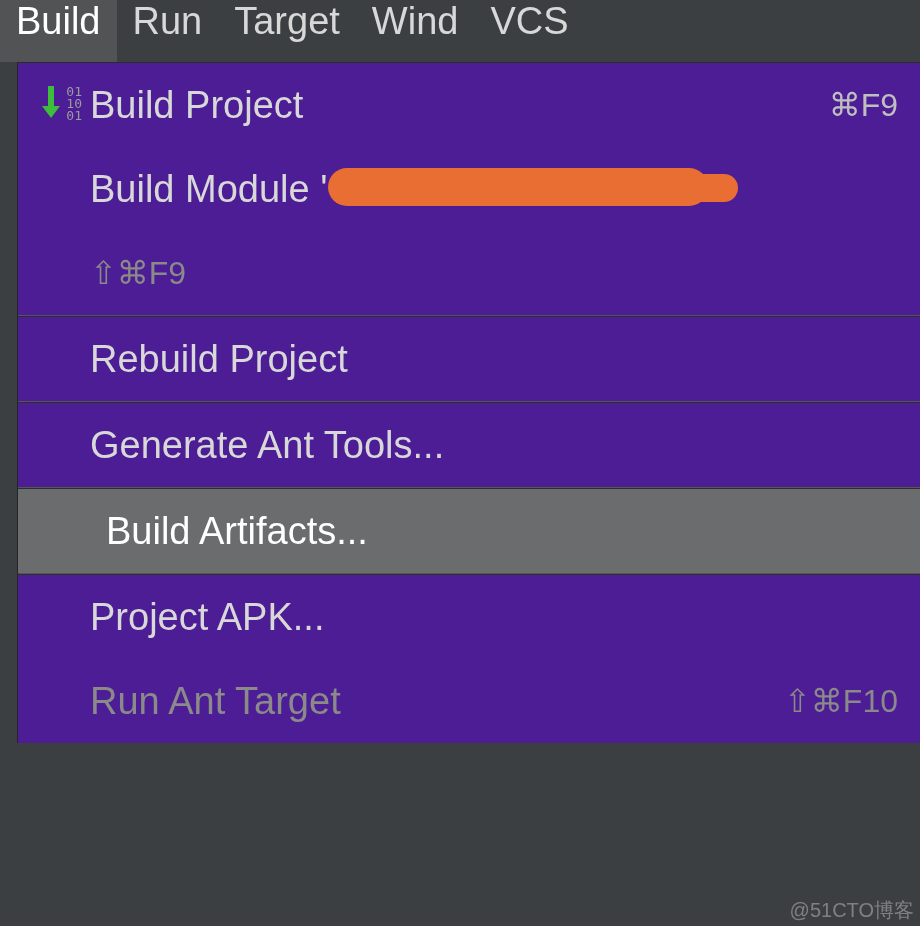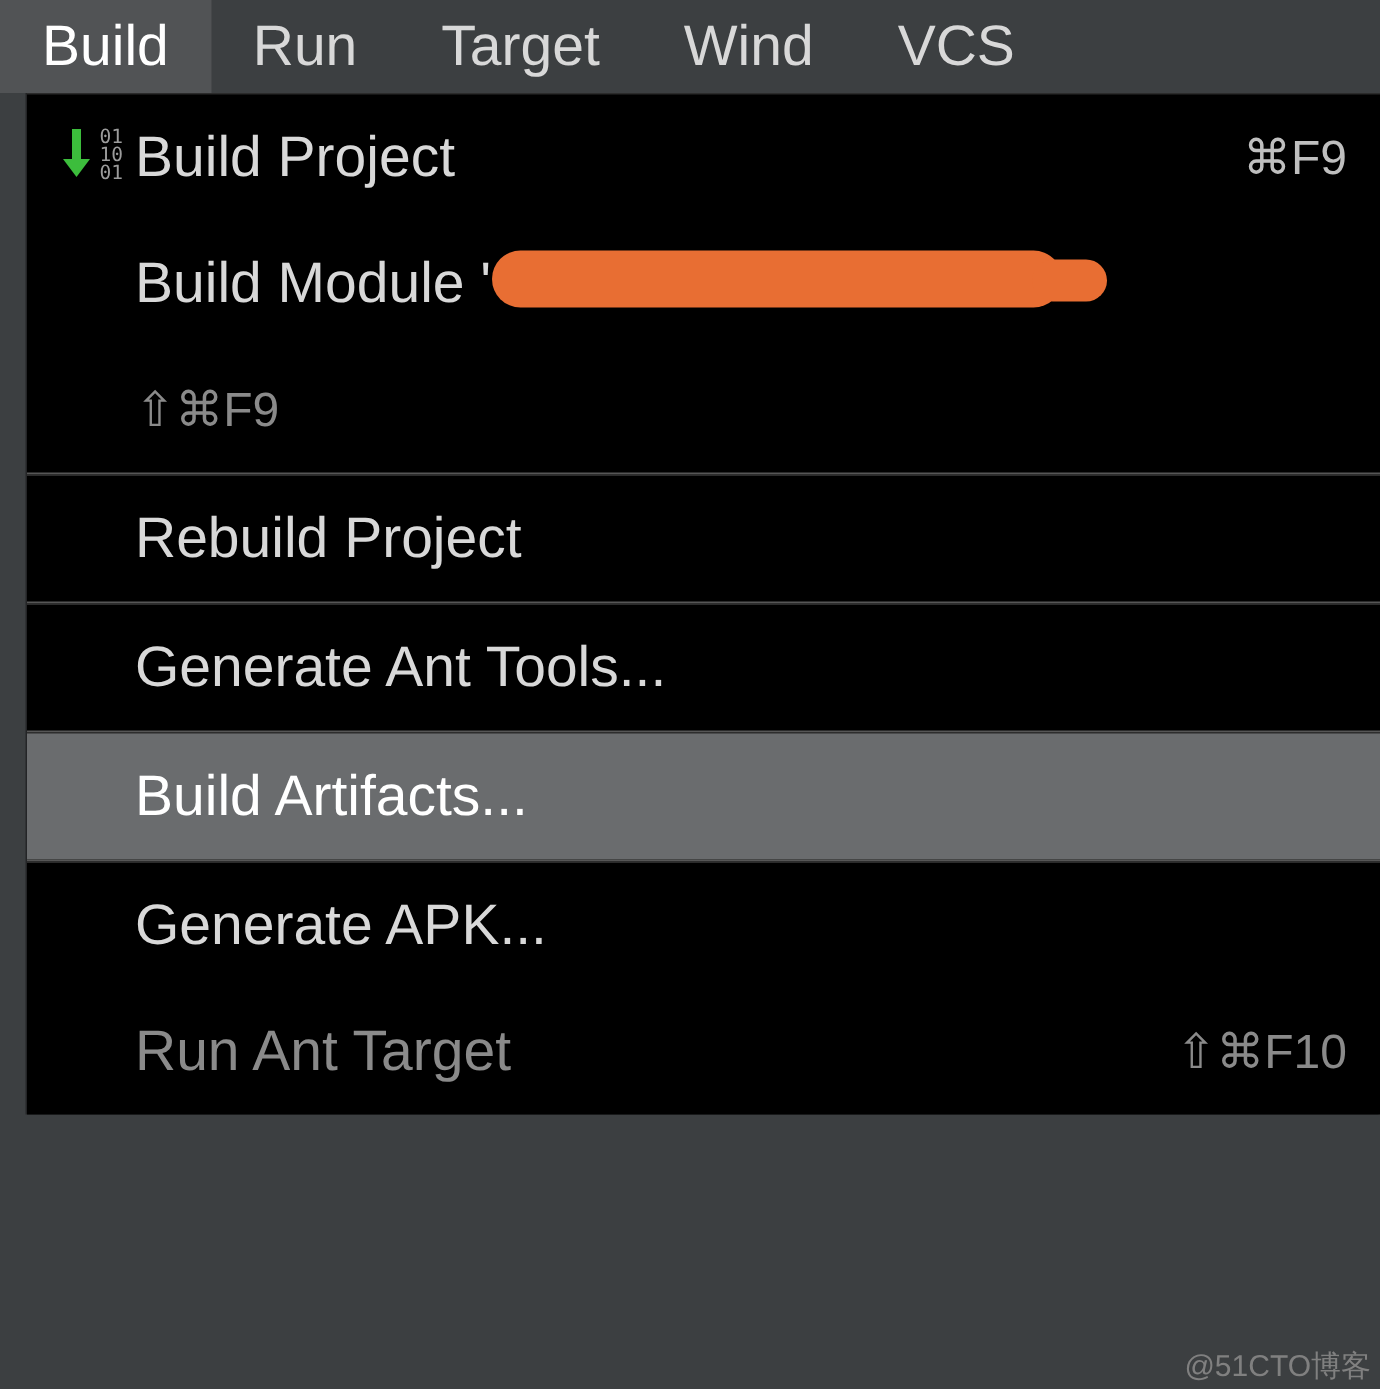--- a/index.html
+++ b/index.html
@@ -13,39 +13,39 @@
   }
 
   
   .menubar {
     display: flex;
     align-items: stretch;
     height: 62px;
     background: #3c3f41;
   }
   .menubar .menu-item {
-    padding: 0 28px;
-    display: flex;
-    align-items: center;
+    padding: 0 16px;
+    display: flex;
+    align-items: flex-start;
     color: #d8d8d8;
     font-size: 38px;
     user-select: none;
   }
   .menubar .menu-item.selected {
     background: #515355;
     color: #ffffff;
   }
 
   
   .dropdown {
     position: absolute;
     left: 18px;
     top: 62px;
     right: 0;
-    background: #000000;
+    background: #4c1d95;
     border-top: 1px solid #2b2b2b;
     box-shadow: -1px 0 0 rgba(0,0,0,0.4);
   }
 
   .menu-row {
     display: flex;
     align-items: center;
     height: 84px;
     padding-left: 22px;
     padding-right: 22px;
@@ -65,20 +65,21 @@
   }
   .menu-row.disabled .label,
   .menu-row.disabled .shortcut {
     color: #8a8a8a;
   }
   .menu-row.hovered {
     background: #6a6c6e;
   }
   .menu-row.hovered .label {
     color: #ffffff;
+    margin-left: 16px;
   }
 
   .sep {
     height: 2px;
     background: #565656;
     border-bottom: 1px solid #2d2d2d;
   }
 
   
   .build-icon {
@@ -184,21 +185,21 @@
 
   <div class="menu-row hovered">
     <span class="icon-slot"></span>
     <span class="label">Build Artifacts...</span>
   </div>
 
   <div class="sep"></div>
 
   <div class="menu-row">
     <span class="icon-slot"></span>
-    <span class="label">Generate APK...</span>
+    <span class="label">Project APK...</span>
   </div>
 
   <div class="menu-row disabled">
     <span class="icon-slot"></span>
     <span class="label">Run Ant Target</span>
     <span class="shortcut">⇧⌘F10</span>
   </div>
 
 </div>
 

